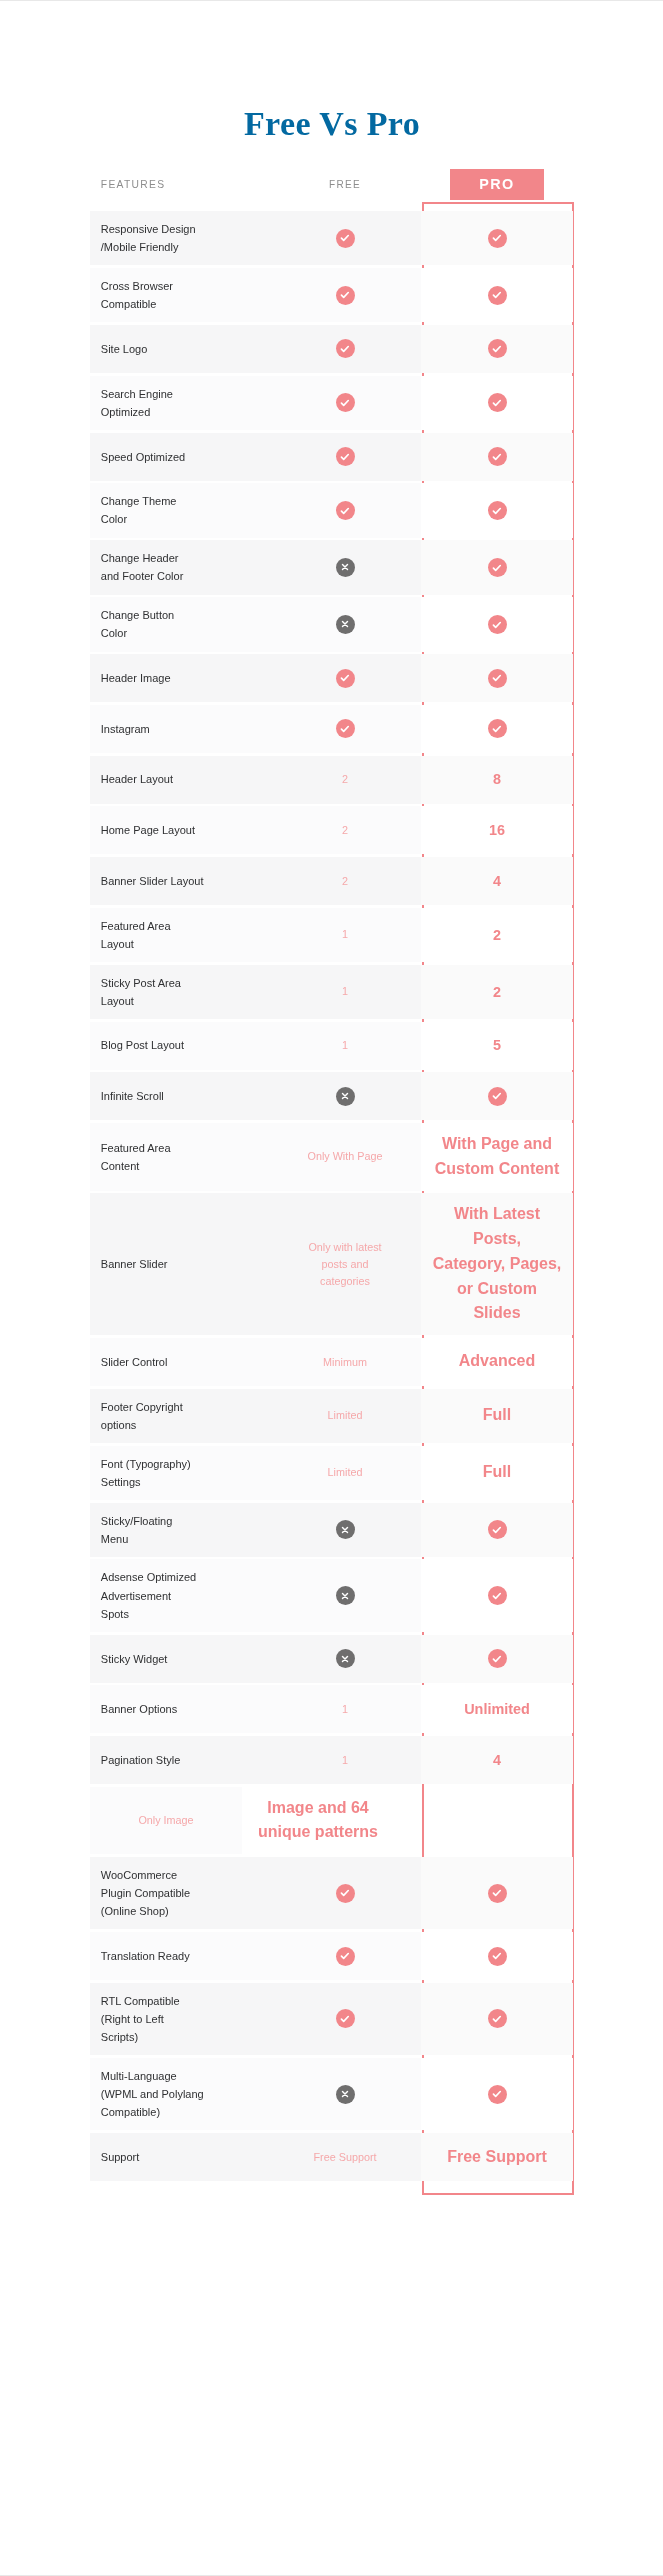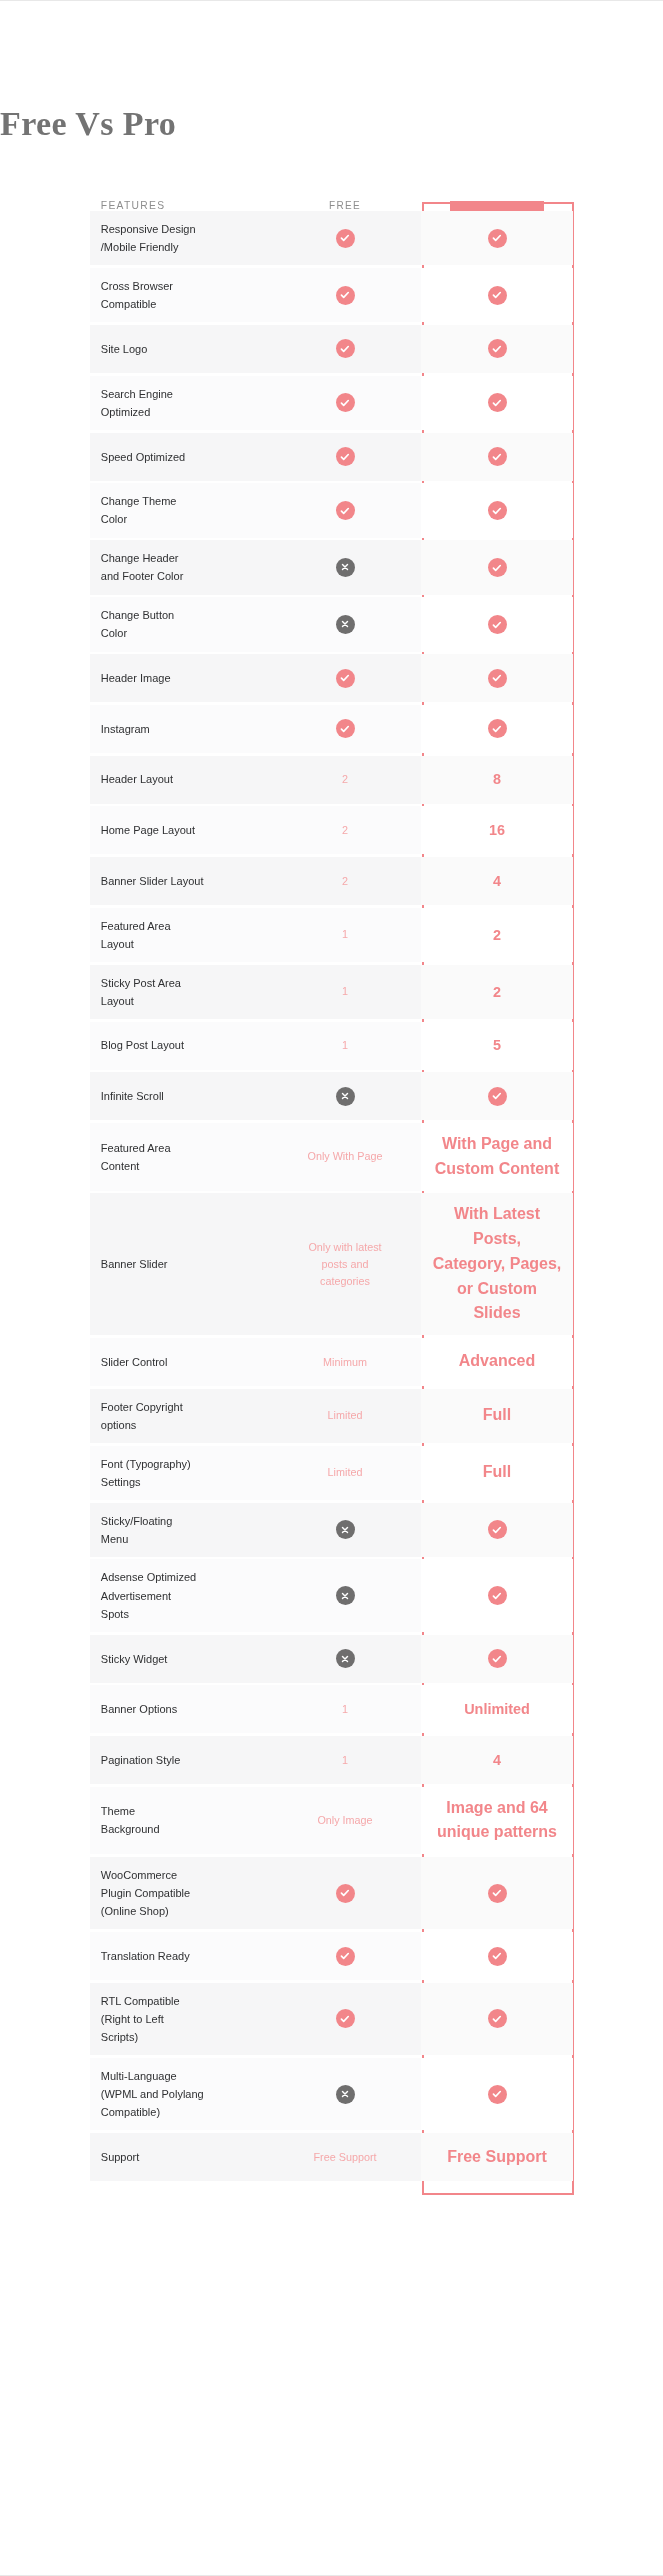--- a/index.html
+++ b/index.html
@@ -13,42 +13,43 @@
 
   body {
     position: relative;
     overflow: hidden;
     border-top: 0.9px solid #e8e8e8;
     border-bottom: 0.9px solid #e8e8e8;
   }
 
   
   .page-title {
+    text-align: center;
     font-family: "Liberation Serif", serif;
     font-weight: bold;
     font-size: 34px;
-    color: #737373;
+    color: #0369a1;
     letter-spacing: 0.4px;
     margin-top: 106px;
     line-height: 1;
   }
 
   
   .table-wrap {
     position: relative;
     width: 484px;
     margin: 0 auto;
     margin-top: 38px;
   }
 
   
   .head-row {
     display: flex;
     height: 32px;
-    align-items: flex-end;
+    align-items: flex-start;
     position: relative;
     z-index: 2;
   }
   .head-feature {
     width: 179px;
     padding-left: 10.8px;
     font-size: 10.3px;
     letter-spacing: 1.3px;
     color: #8d8d8d;
     font-weight: 400;
@@ -592,21 +593,20 @@
       <div class="row shade">
         <div class="cell c-feature">Pagination Style</div>
         <div class="cell c-free num">
           <span class="cellinner">1</span>
         </div>
         <div class="cell c-pro big">
           <span class="cellinner">4</span>
         </div>
       </div>
       <div class="row plain">
-        <div class="cell c-feature">Theme<br>Background</div>
         <div class="cell c-free num">
           <span class="cellinner">Only Image</span>
         </div>
         <div class="cell c-pro">
           <span class="cellinner">Image and 64<br>unique patterns</span>
         </div>
       </div>
       <div class="row shade">
         <div class="cell c-feature">WooCommerce<br>Plugin Compatible<br>(Online Shop)</div>
         <div class="cell c-free">

